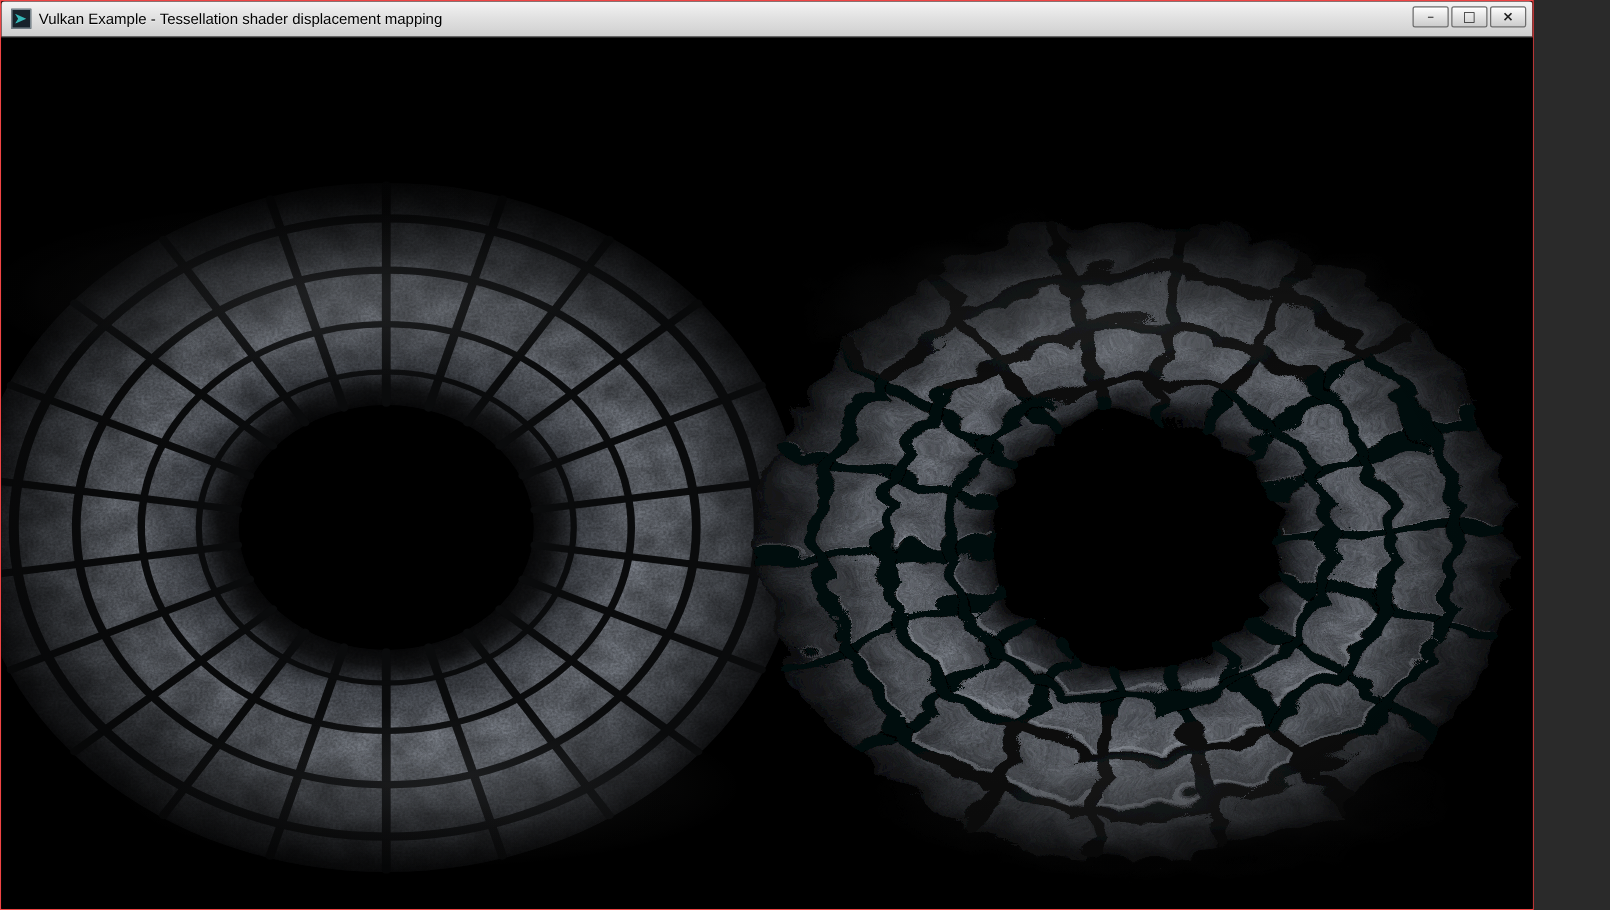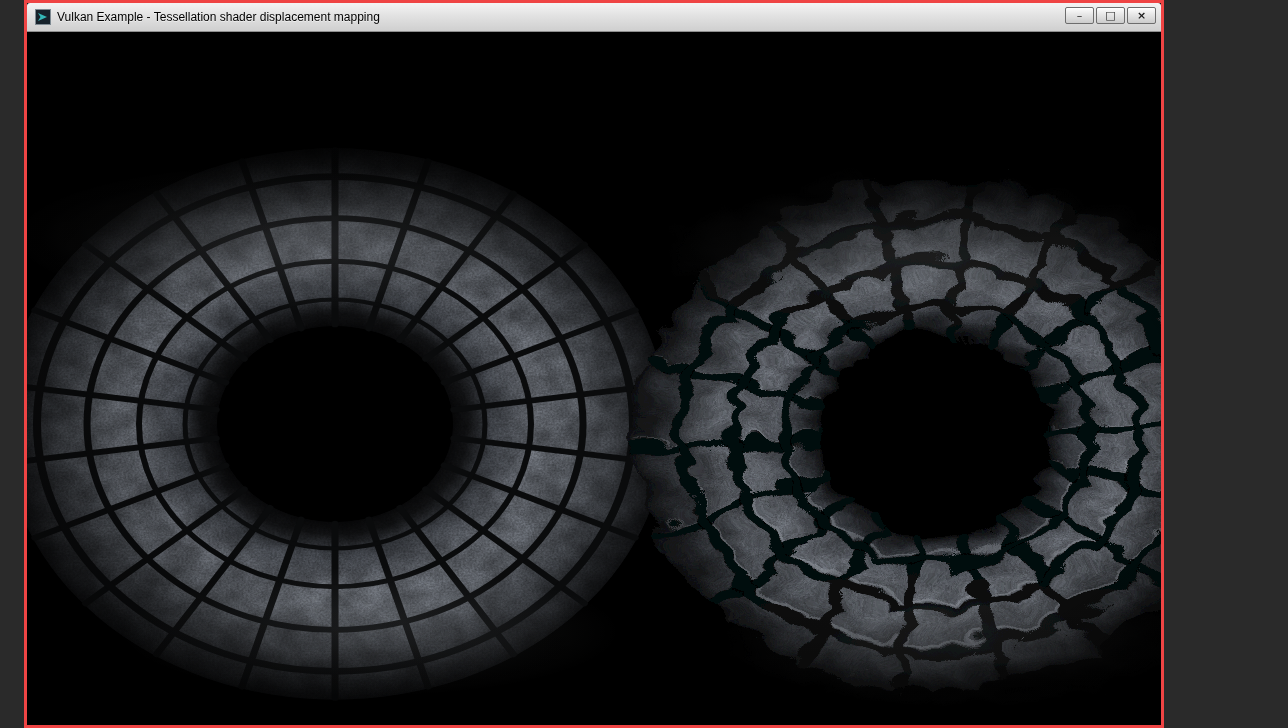--- a/index.html
+++ b/index.html
@@ -1,18 +1,18 @@
 <!DOCTYPE html>
 <html><head>
 <meta charset="utf-8">
 <style>
   html,body{margin:0;padding:0;background:#2a2a2a;font-family:"Liberation Sans", sans-serif;}
   .window{
-    width:1140px;height:728px;box-sizing:border-box;
-    border:3px solid #ef4444;background:#000;position:relative;overflow:hidden;margin-left:24px;
+    width:1227px;height:728px;box-sizing:border-box;
+    border:1px solid #ef4444;background:#000;position:relative;overflow:hidden;
   }
   .titlebar{
     height:29px;box-sizing:border-box;
     background:linear-gradient(#f4f4f4,#e2e2e2 45%,#cfcfcf);
     border-bottom:1px solid #8f8f8f;
     display:flex;align-items:center;
     padding:0 6px 0 8px;position:relative;
     border-radius:3px 3px 0 0;
   }
   .app-icon{

